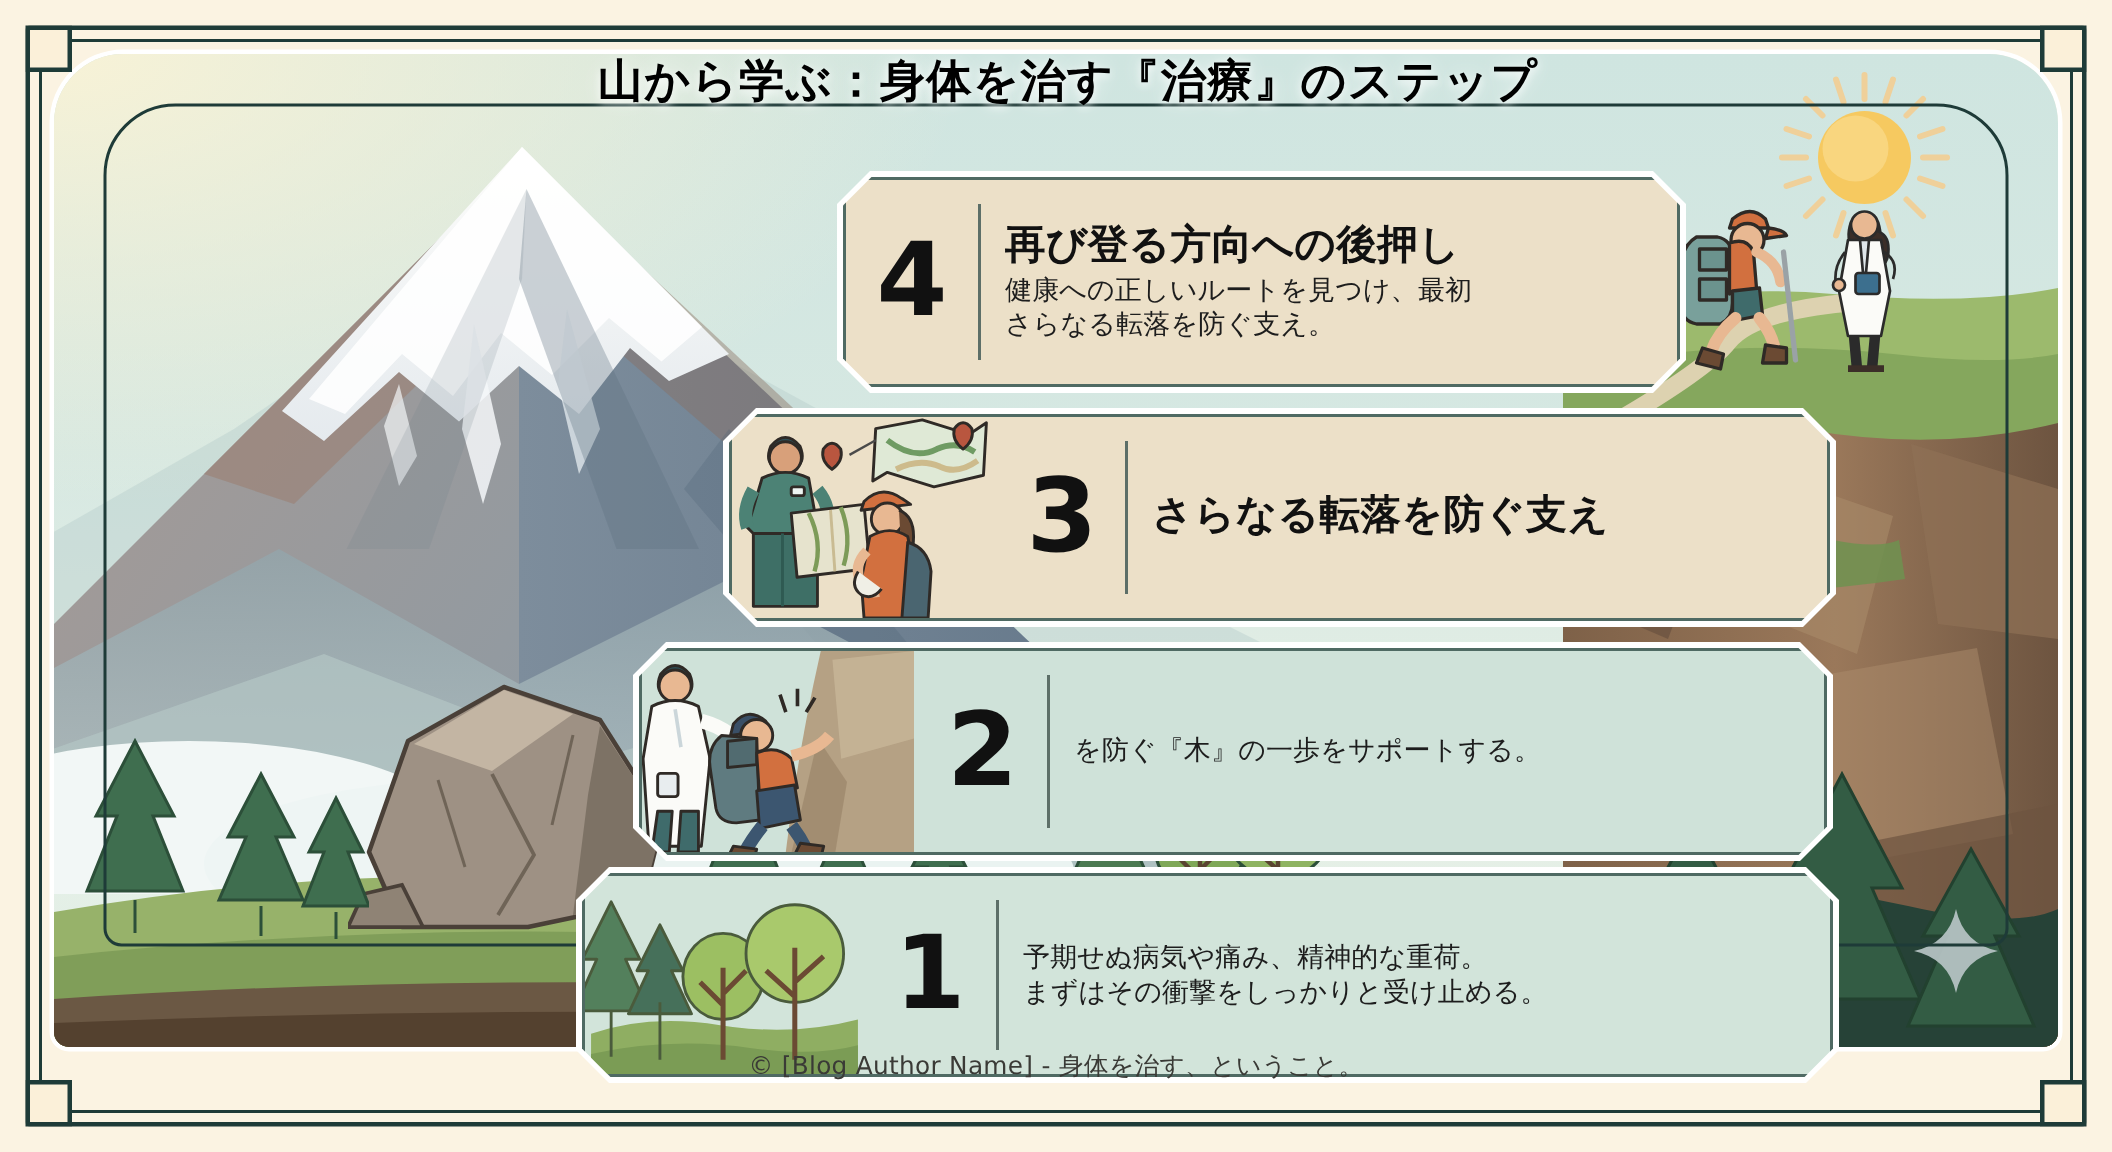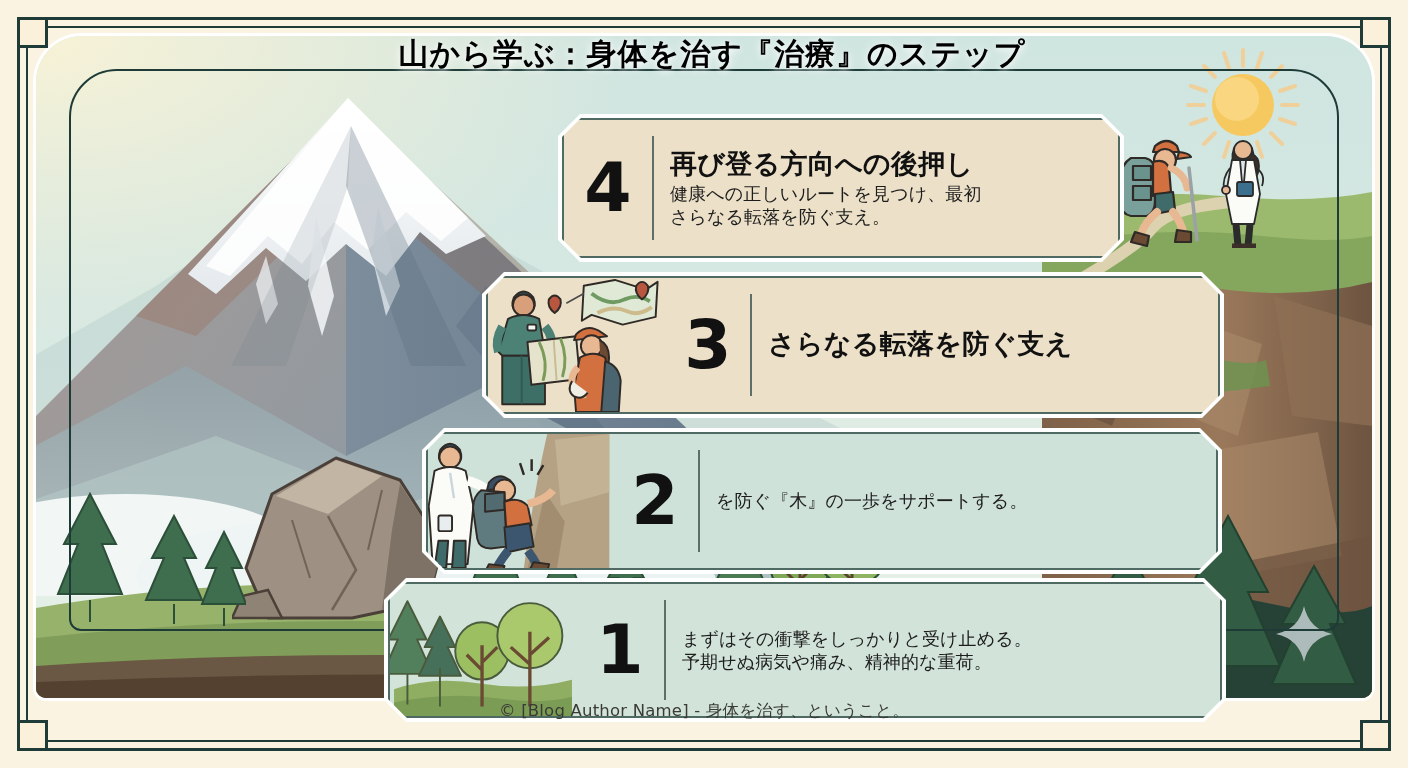--- a/index.html
+++ b/index.html
@@ -451,22 +451,22 @@
             <ellipse cx="92" cy="70" rx="28" ry="30" fill="#9cbf62"></ellipse>
             <path d="M92 128 L92 64 M92 90 L76 74 M92 82 L108 66" fill="none" stroke="#6b4a33" stroke-width="3.5"></path>
             <ellipse cx="142" cy="54" rx="34" ry="34" fill="#a9c96c"></ellipse>
             <path d="M142 128 L142 50 M142 84 L122 66 M142 74 L162 56" fill="none" stroke="#6b4a33" stroke-width="3.5"></path>
           </g>
         </svg>
       </div>
       <div class="num">1</div>
       <div class="divider"></div>
       <div class="txt">
+        <div class="bd">予期せぬ病気や痛み、精神的な重荷。</div>
         <div class="bd">まずはその衝撃をしっかりと受け止める。</div>
-        <div class="bd">予期せぬ病気や痛み、精神的な重荷。</div>
       </div>
     </div>
   </div>
 
   <div class="footer">
     <span>© [Blog Author Name] - 身体を治す、ということ。</span>
   </div>
 
   <div class="frame-outer"></div>
   <div class="frame-inner"></div>

